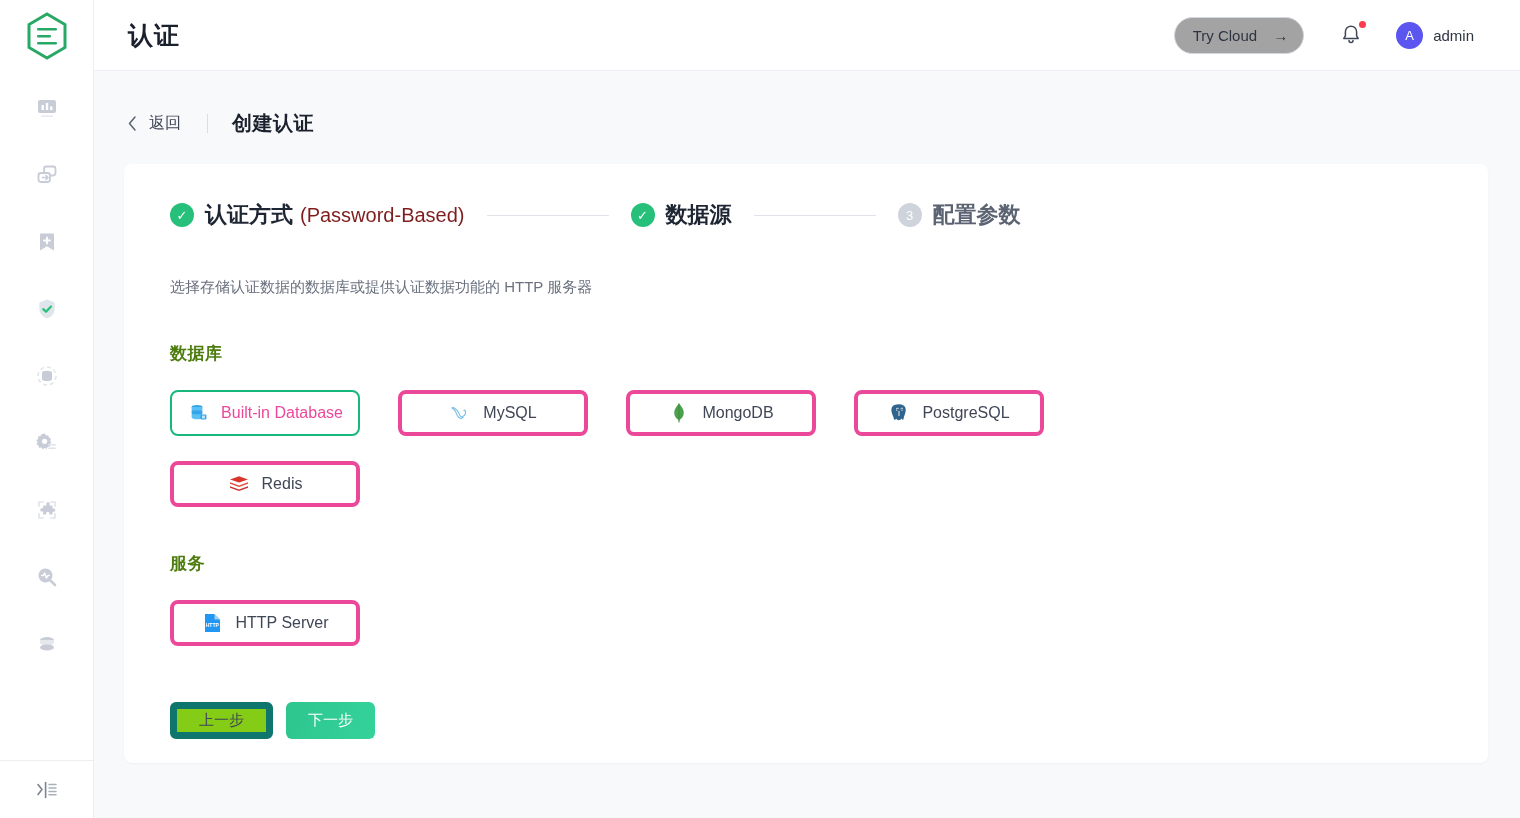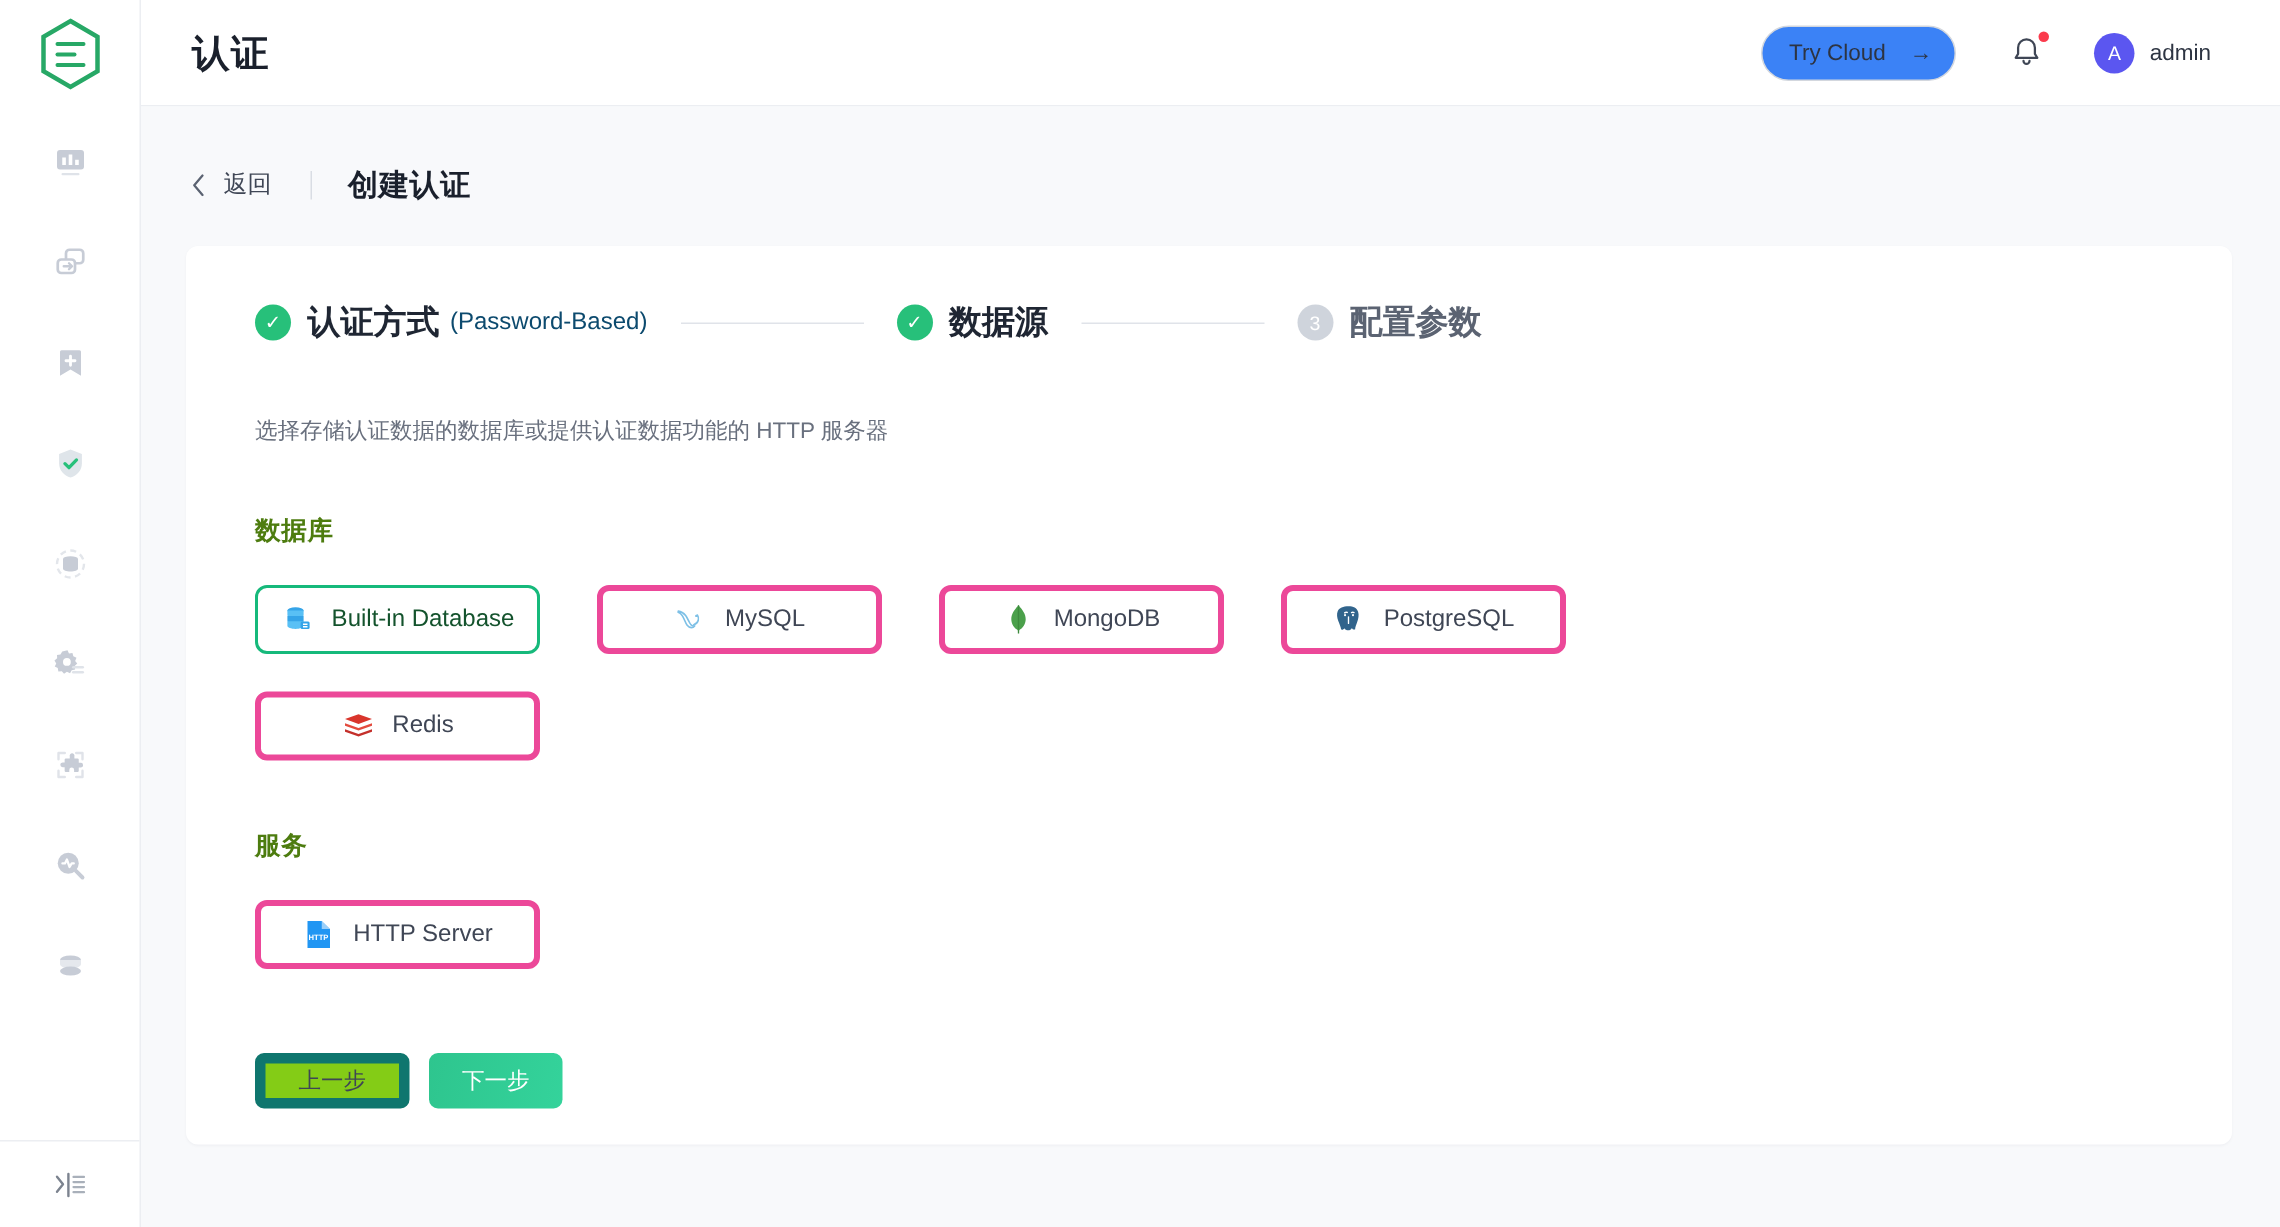--- a/index.html
+++ b/index.html
@@ -50,21 +50,21 @@
     padding: 0 46px 0 34px;
   }
   .page-title {
     font-size: 25px; font-weight: bold; color: #1a202c; letter-spacing: 1px;
   }
   .topbar-right { margin-left: auto; display: flex; align-items: center; gap: 0px; }
   .try-cloud {
     height: 37px; padding: 0 15px 0 18px;
     border: 1px solid #d3d7de; border-radius: 19px;
     display: flex; align-items: center; gap: 16px;
-    font-size: 15px; color: #2d3442; cursor: pointer; background: #3b82f6;
+    font-size: 15px; color: #2d3442; cursor: pointer; background: #a3a3a3;
     white-space: nowrap;
   }
   .bell-wrap { position: relative; margin-left: 34px; cursor: pointer; width: 26px; height: 26px;}
   .bell-dot {
     position: absolute; top: -1px; right: -2px;
     width: 7px; height: 7px; border-radius: 50%; background: #fb3b4d;
   }
   .avatar {
     width: 27px; height: 27px; border-radius: 50%;
     background: #5b56f0; color: #fff;
@@ -98,40 +98,40 @@
   .step { display: flex; align-items: center; }
   .step-dot {
     width: 24px; height: 24px; border-radius: 50%;
     display: flex; align-items: center; justify-content: center;
     font-size: 13px; color: #fff; flex: 0 0 24px;
   }
   .step-dot.done { background: #27c07a; }
   .step-dot.todo { background: #cfd4dc; }
   .step-label { font-size: 22px; font-weight: bold; color: #1f2633; margin-left: 11px; white-space: nowrap; }
   .step-label.todo { color: #5b6372; }
-  .step-sub { font-size: 16px; color: #0c4a6e; margin-left: 7px; white-space: nowrap; }
+  .step-sub { font-size: 20px; color: #7f1d1d; margin-left: 7px; white-space: nowrap; }
   .step-line { width: 122px; height: 1px; background: #e0e3e9; margin: 0 22px; }
   .step-line.s2 { width: 122px; }
 
   .desc { font-size: 15px; color: #69707e; margin-top: 50px; }
 
   .section-title {
     font-size: 17px; font-weight: bold; color: #4d7c0f;
     margin-top: 45px; letter-spacing: .5px;
   }
 
   .card-row { display: flex; flex-wrap: wrap; gap: 38px; margin-top: 25px; }
   .src-card {
     width: 190px; height: 46px;
     border: 4px solid #ec4899; border-radius: 8px;
     background: #fff;
     display: flex; align-items: center; justify-content: center; gap: 12px;
     font-size: 16px; color: #3f4655; cursor: pointer;
   }
-  .src-card.selected { border: 2px solid #16b97b; color: #14532d; }
+  .src-card.selected { border: 2px solid #16b97b; color: #ec4899; }
   .src-icon { width: 22px; height: 22px; display: flex; align-items: center; justify-content: center; flex: 0 0 22px;}
 
   .btn-row { display: flex; gap: 13px; margin-top: 56px; }
   .btn {
     height: 37px; border-radius: 6px; font-size: 15px;
     display: flex; align-items: center; justify-content: center;
     cursor: pointer; padding: 0 22px;
   }
   .btn-prev { border: 7px solid #0f766e; background: #84cc16; color: #3f4655; min-width: 87px; }
   .btn-next {

